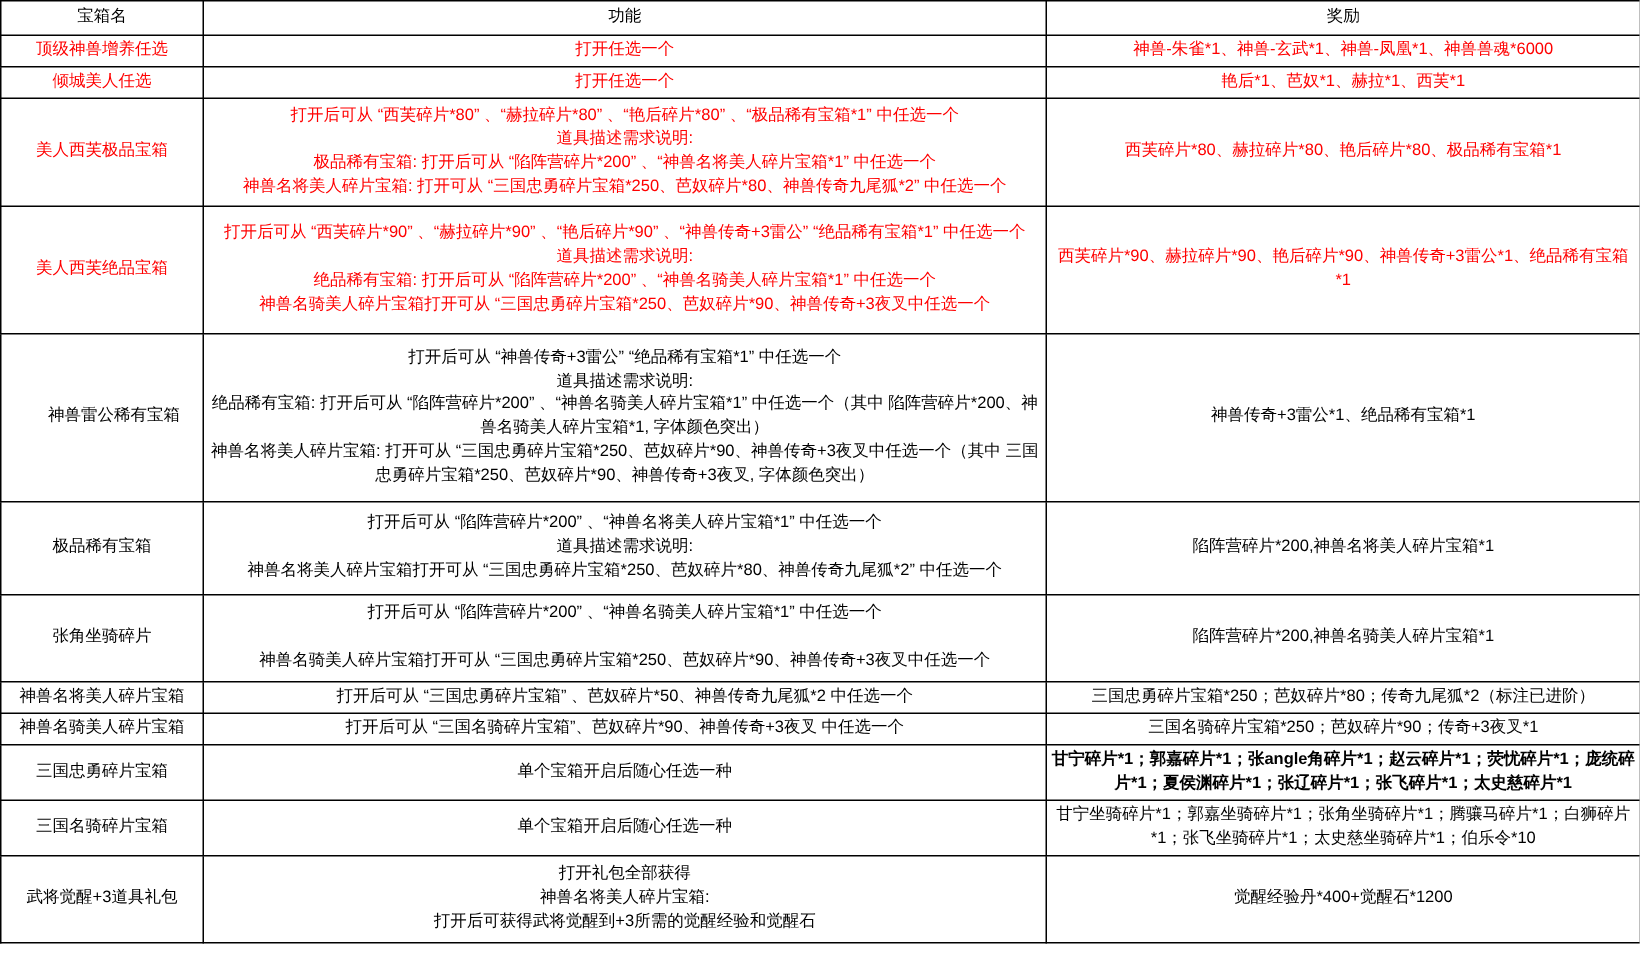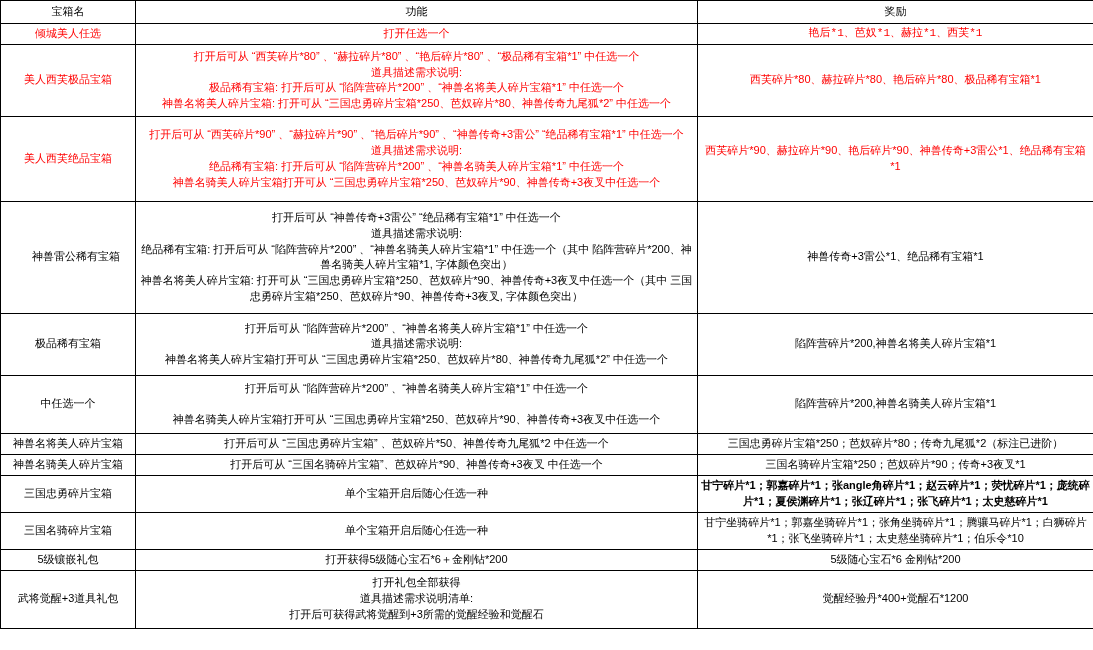--- a/index.html
+++ b/index.html
@@ -50,25 +50,34 @@
   </colgroup>
   <thead>
     <tr>
       <th class="hdr">宝箱名</th>
       <th class="hdr">功能</th>
       <th class="hdr">奖励</th>
     </tr>
   </thead>
   <tbody id="table-body">
       <tr style="height: 18px;">
+        <td style="color: rgb(255, 0, 0);">顶级神兽增养任选</td>
+        <td class="cell-lines" style="color: rgb(255, 0, 0);">
+          <div>打开任选一个</div>
+        </td>
+        <td class="cell-lines" style="color: rgb(255, 0, 0);">
+          <div>神兽-朱雀*1、神兽-玄武*1、神兽-凤凰*1、神兽兽魂*6000</div>
+        </td>
+      </tr>
+      <tr style="height: 18px;">
         <td style="color: rgb(255, 0, 0); margin-left: 16px;">倾城美人任选</td>
         <td class="cell-lines" style="color: rgb(255, 0, 0);">
           <div>打开任选一个</div>
         </td>
-        <td class="cell-lines" style="color: rgb(255, 0, 0); font-family: Liberation Mono, monospace;">
+        <td class="cell-lines" style="color: rgb(255, 0, 0);">
           <div>艳后*1、芭奴*1、赫拉*1、西芙*1</div>
         </td>
       </tr>
       <tr style="height: 72px;">
         <td style="color: rgb(255, 0, 0);">美人西芙极品宝箱</td>
         <td class="cell-lines" style="color: rgb(255, 0, 0);">
           <div>打开后可从 “西芙碎片*80” 、“赫拉碎片*80” 、“艳后碎片*80” 、“极品稀有宝箱*1” 中任选一个</div>
           <div>道具描述需求说明:</div>
           <div>极品稀有宝箱: 打开后可从 “陷阵营碎片*200” 、“神兽名将美人碎片宝箱*1” 中任选一个</div>
           <div>神兽名将美人碎片宝箱: 打开可从 “三国忠勇碎片宝箱*250、芭奴碎片*80、神兽传奇九尾狐*2” 中任选一个</div>
@@ -106,21 +115,21 @@
         <td class="cell-lines" style="color: rgb(0, 0, 0);">
           <div>打开后可从 “陷阵营碎片*200” 、“神兽名将美人碎片宝箱*1” 中任选一个</div>
           <div>道具描述需求说明:</div>
           <div>神兽名将美人碎片宝箱打开可从 “三国忠勇碎片宝箱*250、芭奴碎片*80、神兽传奇九尾狐*2” 中任选一个</div>
         </td>
         <td class="cell-lines" style="color: rgb(0, 0, 0);">
           <div>陷阵营碎片*200,神兽名将美人碎片宝箱*1</div>
         </td>
       </tr>
       <tr style="height: 58px;">
-        <td style="color: rgb(0, 0, 0);">中任选一个</td>
+        <td style="color: rgb(0, 0, 0);">张角坐骑碎片</td>
         <td class="cell-lines" style="color: rgb(0, 0, 0);">
           <div>打开后可从 “陷阵营碎片*200” 、“神兽名骑美人碎片宝箱*1” 中任选一个</div>
           <div>&nbsp;</div>
           <div>神兽名骑美人碎片宝箱打开可从 “三国忠勇碎片宝箱*250、芭奴碎片*90、神兽传奇+3夜叉中任选一个</div>
         </td>
         <td class="cell-lines" style="color: rgb(0, 0, 0);">
           <div>陷阵营碎片*200,神兽名骑美人碎片宝箱*1</div>
         </td>
       </tr>
       <tr style="height: 18px;">
@@ -152,34 +161,25 @@
       </tr>
       <tr style="height: 32px;">
         <td style="color: rgb(0, 0, 0);">三国名骑碎片宝箱</td>
         <td class="cell-lines" style="color: rgb(0, 0, 0);">
           <div>单个宝箱开启后随心任选一种</div>
         </td>
         <td class="cell-lines" style="color: rgb(0, 0, 0); margin-top: 43px;">
           <div>甘宁坐骑碎片*1；郭嘉坐骑碎片*1；张角坐骑碎片*1；腾骧马碎片*1；白狮碎片*1；张飞坐骑碎片*1；太史慈坐骑碎片*1；伯乐令*10</div>
         </td>
       </tr>
-      <tr style="height: 20px;">
-        <td style="color: rgb(0, 0, 0);">5级镶嵌礼包</td>
-        <td class="cell-lines" style="color: rgb(0, 0, 0);">
-          <div>打开获得5级随心宝石*6＋金刚钻*200</div>
-        </td>
-        <td class="cell-lines" style="color: rgb(0, 0, 0);">
-          <div>5级随心宝石*6 金刚钻*200</div>
-        </td>
-      </tr>
       <tr style="height: 58px;">
         <td style="color: rgb(0, 0, 0);">武将觉醒+3道具礼包</td>
         <td class="cell-lines" style="color: rgb(0, 0, 0);">
           <div>打开礼包全部获得</div>
-          <div>道具描述需求说明清单:</div>
+          <div>神兽名将美人碎片宝箱:</div>
           <div>打开后可获得武将觉醒到+3所需的觉醒经验和觉醒石</div>
         </td>
         <td class="cell-lines" style="color: rgb(0, 0, 0);">
           <div>觉醒经验丹*400+觉醒石*1200</div>
         </td>
       </tr>
     </tbody>
 </table>
 
 </body></html>

